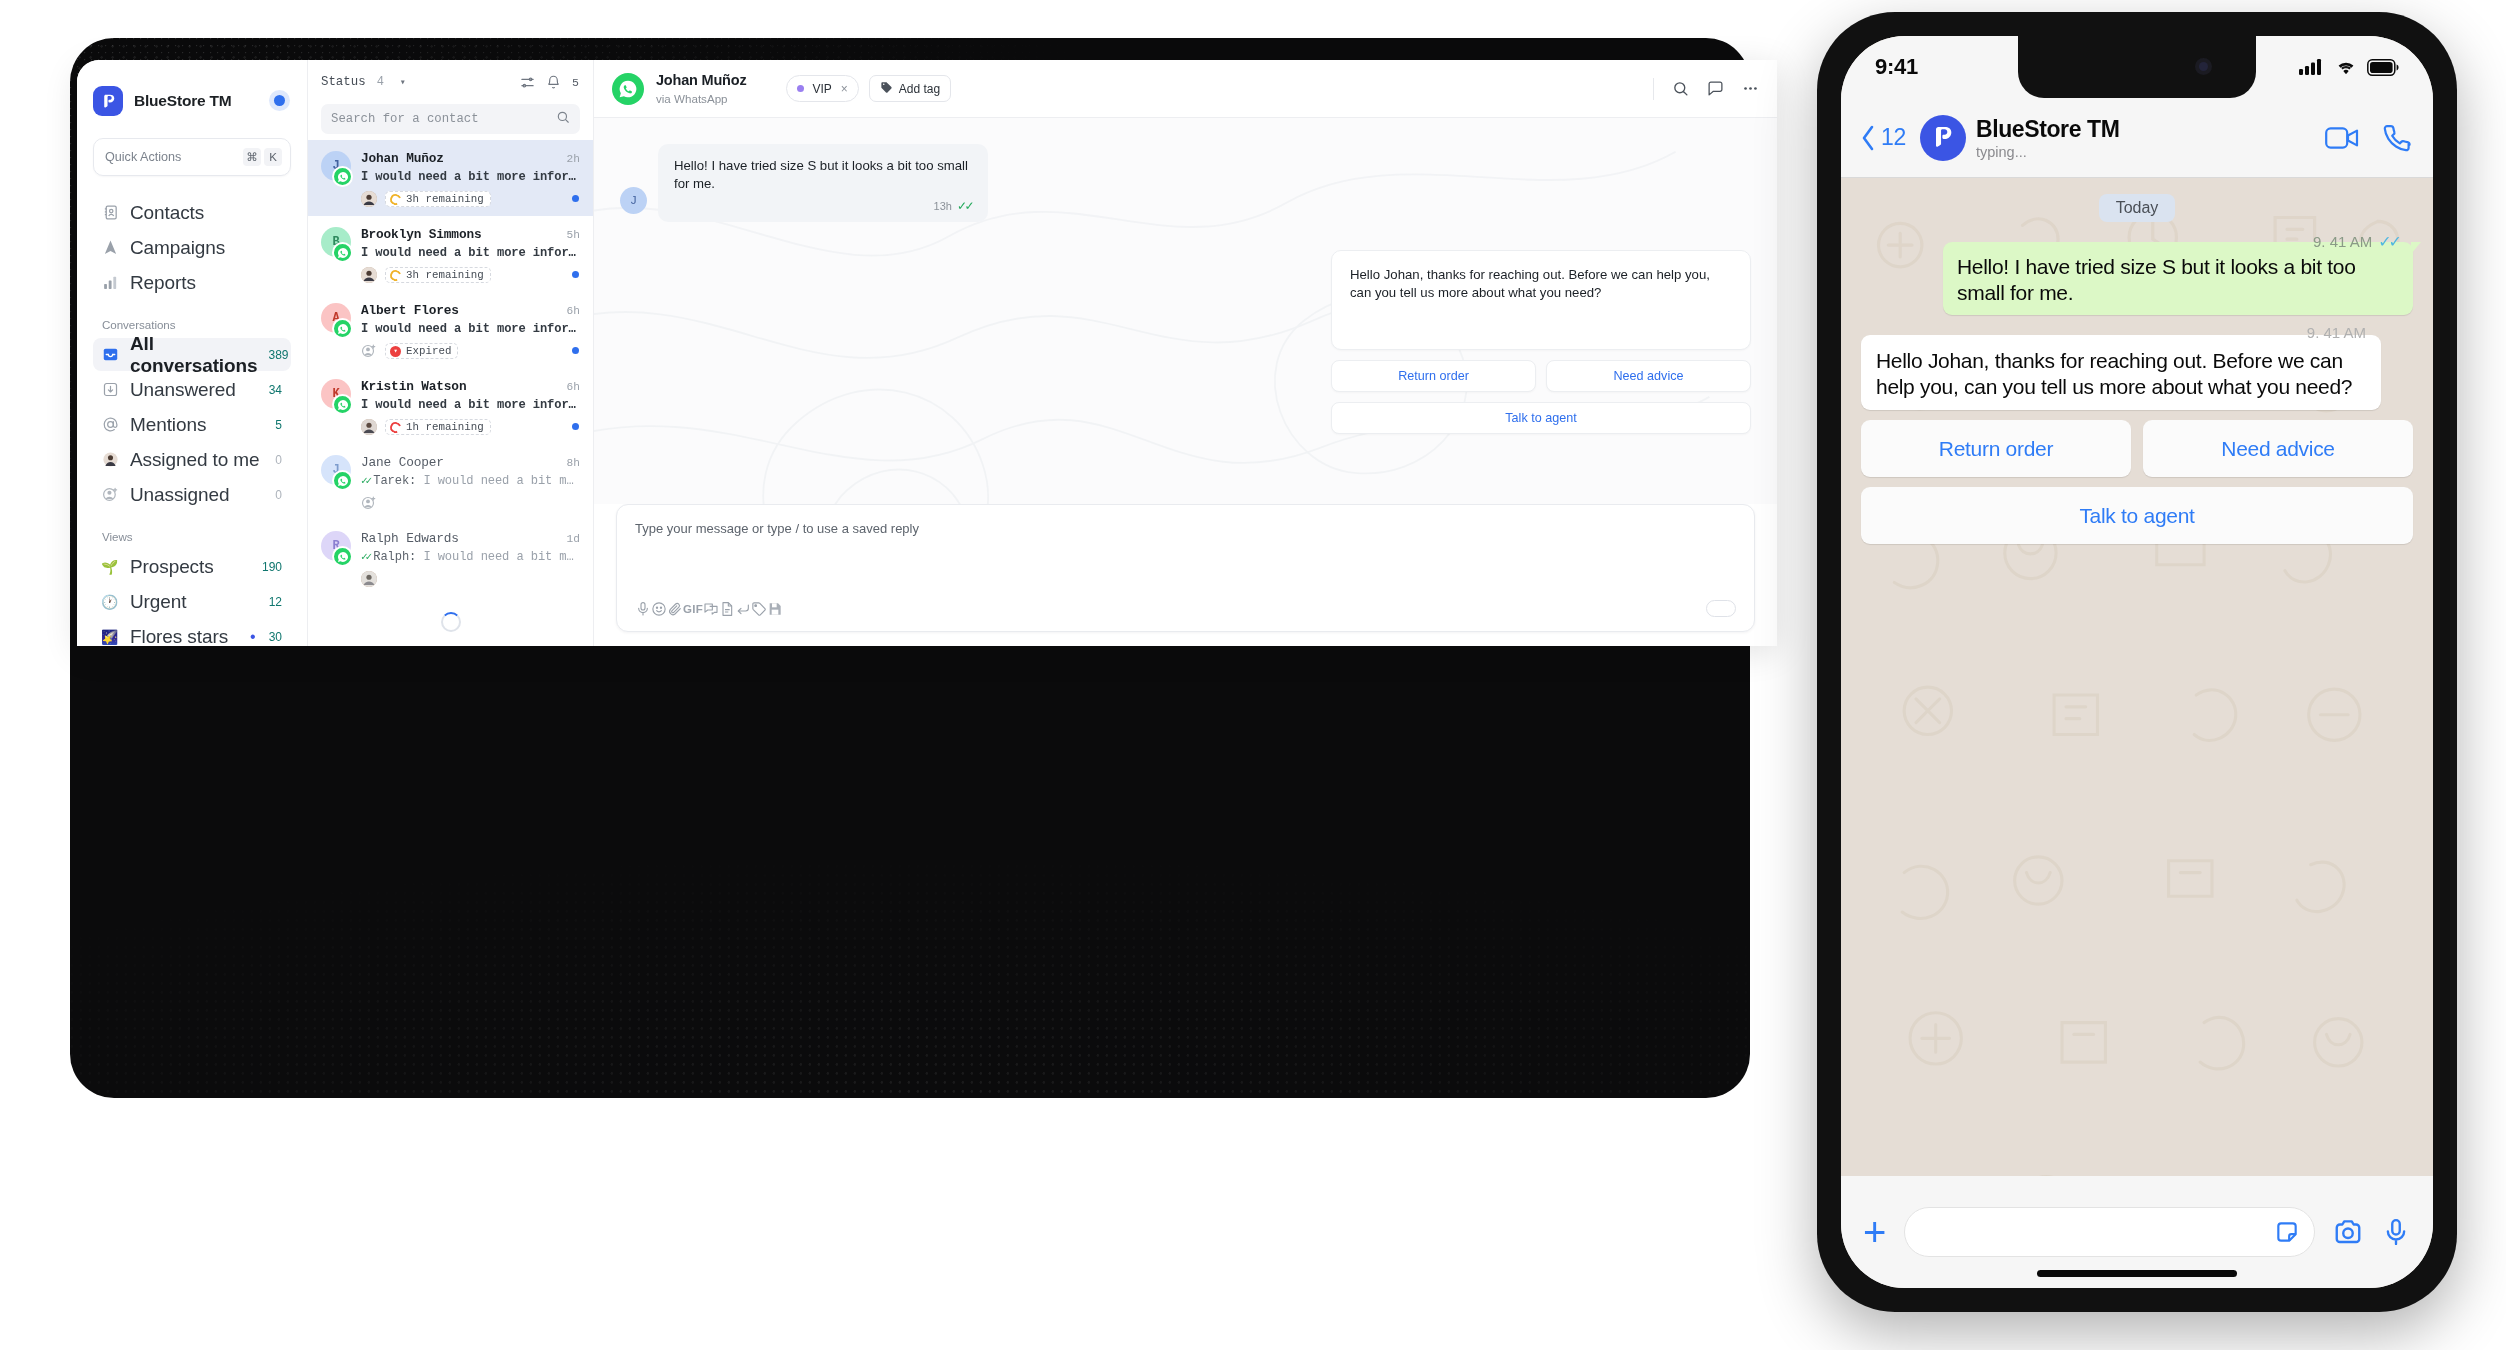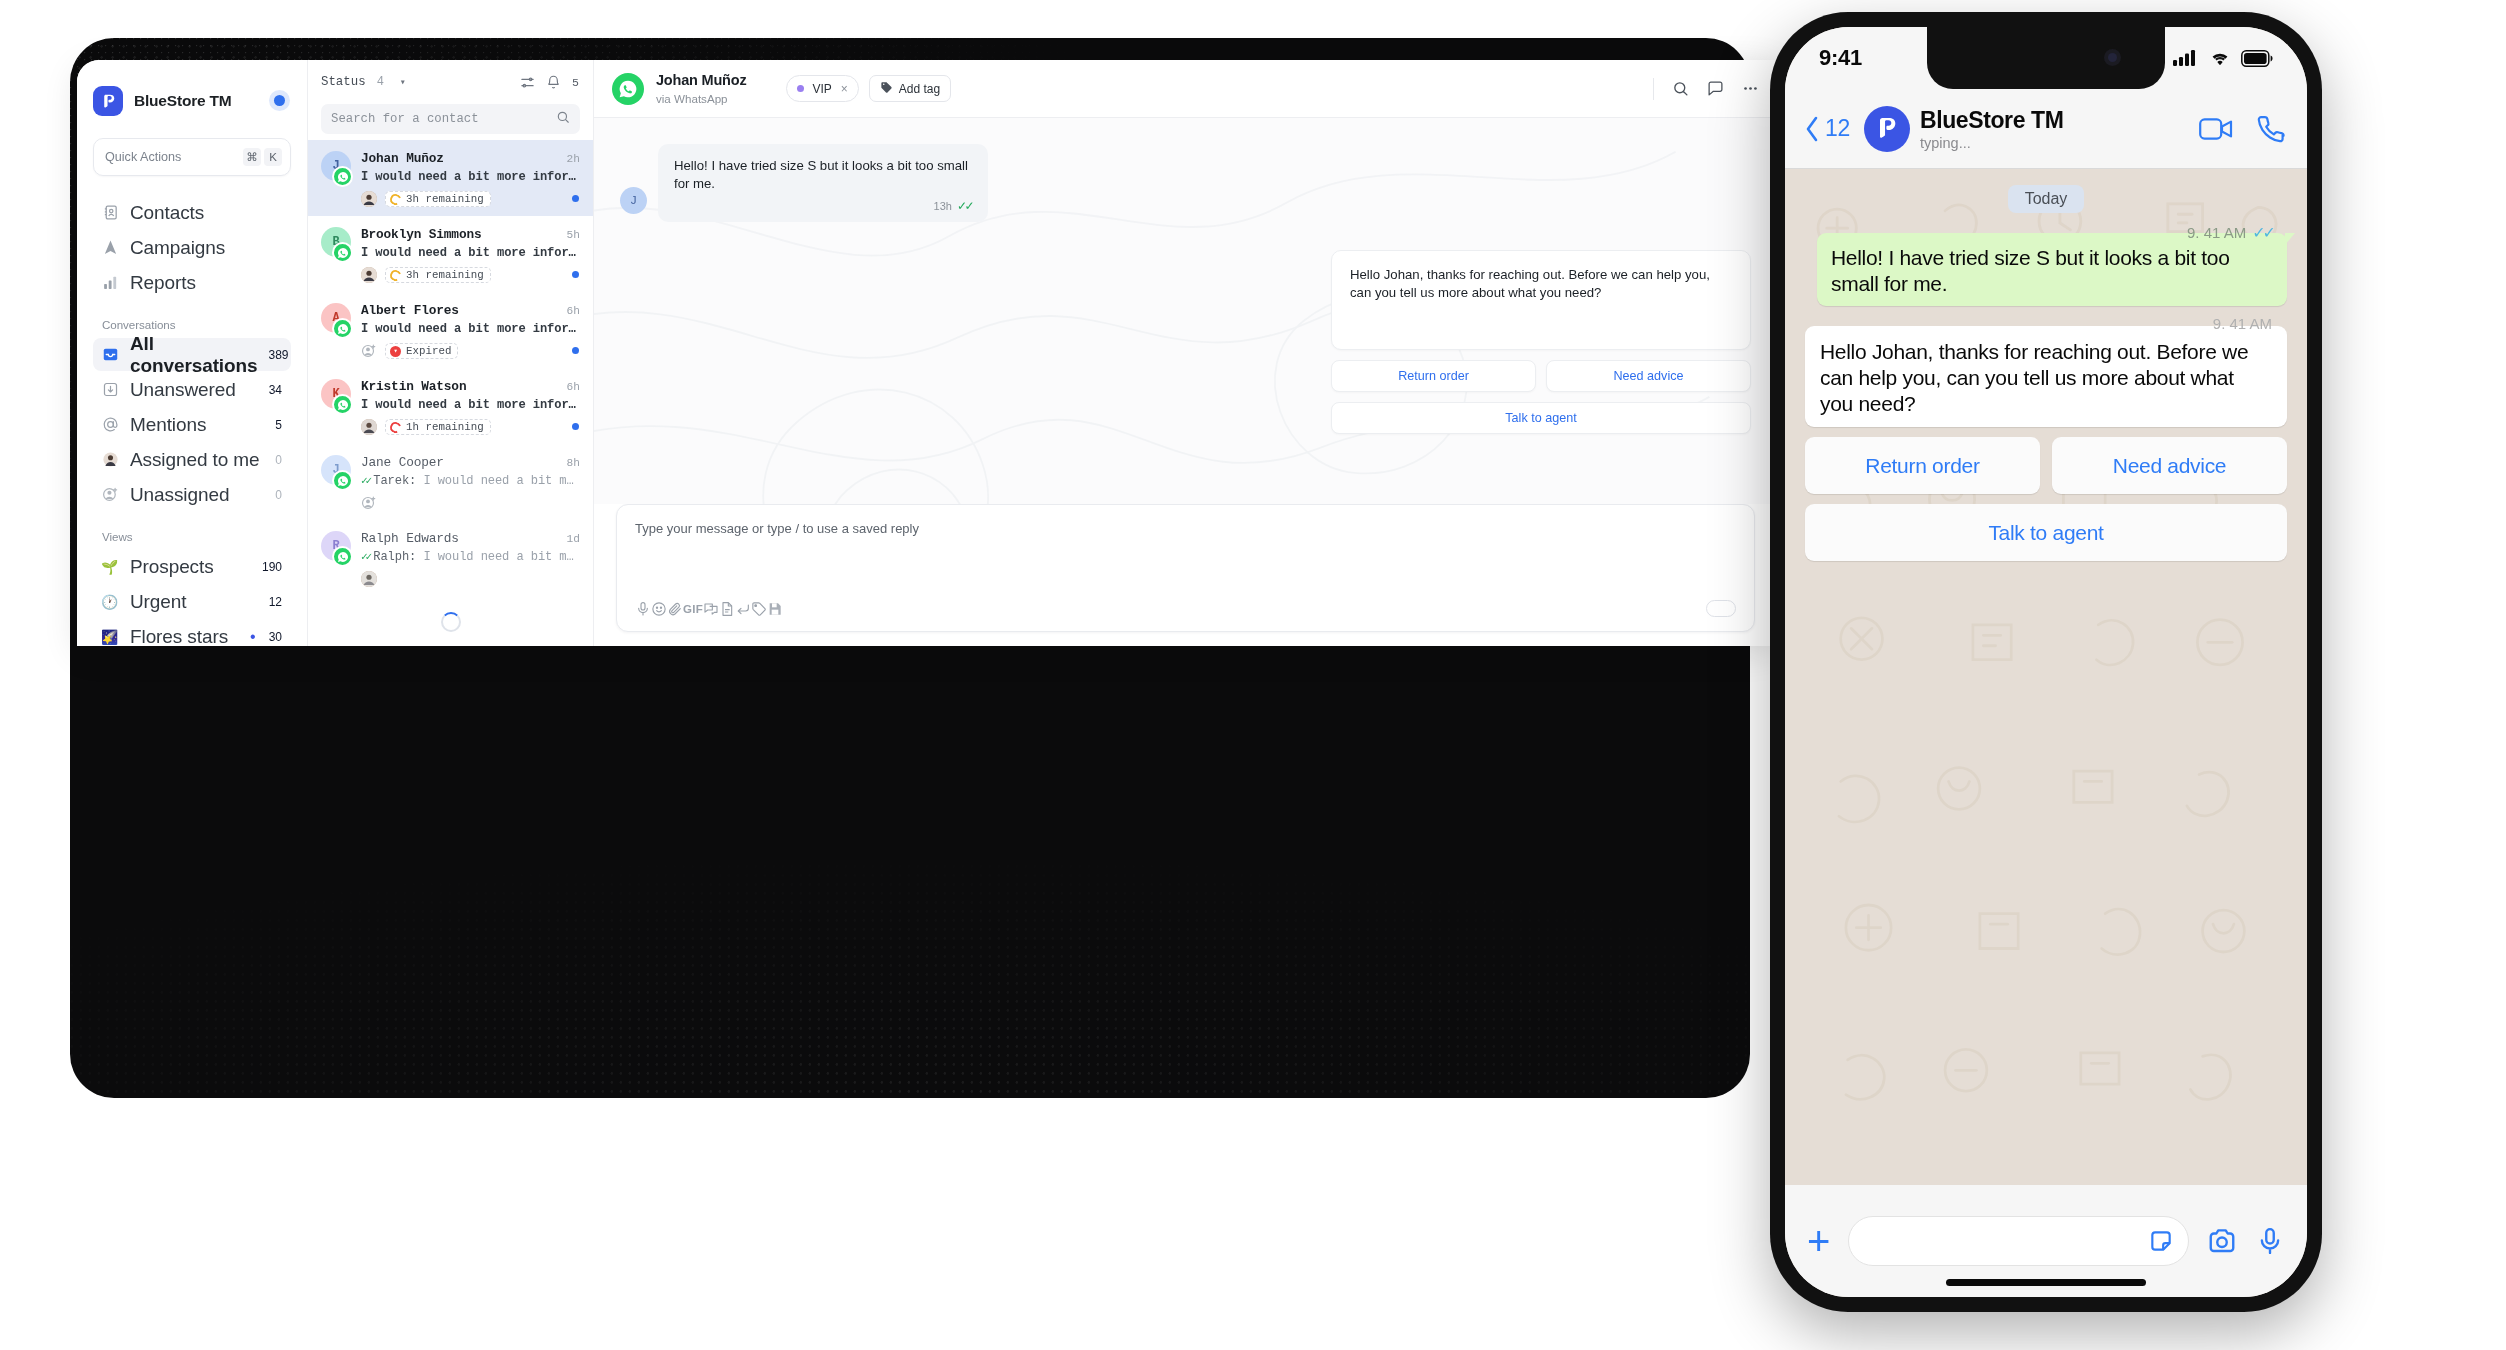--- a/index.html
+++ b/index.html
@@ -72,21 +72,21 @@
 
   .nav-group { margin-bottom:4px; }
   .nav-item { display:flex; align-items:center; gap:11px; height:33px; border-radius:8px;
               padding:0 9px; cursor:default; margin-bottom:2px; }
   .nav-item.active { background:#f2f3f7; }
   .nav-ico { width:17px; height:17px; flex:0 0 17px; display:flex; align-items:center; justify-content:center;
              font-size:14px; line-height:1; }
   .nav-ico svg{ width:17px; height:17px; display:block; }
   .nav-label { font-size:19px; color:#333a42; flex:1; letter-spacing:-.1px; }
   .nav-item.active .nav-label { color:#1b1f24; font-weight:600; }
-  .nav-count { font-size:12px; color:#0f172a; }
+  .nav-count { font-size:12px; color:#0f766e; }
   .nav-count.zero { color:#aeb4bc; }
   .nav-dot-pre { color:#3b55e4; font-size:16px; line-height:0; margin-right:2px; }
 
   .nav-section { font-size:11.6px; color:#878e98; padding:15px 9px 7px 9px; letter-spacing:-.05px; }
 
   
   .convlist { width:286px; flex:0 0 286px; border-right:1px solid #edeef1; background:#fff;
               display:flex; flex-direction:column;font-family:Liberation Mono, monospace; }
   .cl-head { display:flex; align-items:center; height:44px; padding:0 14px 0 13px; gap:6px; }
   .cl-status { font-size:12.4px; color:#454c55; }
@@ -190,22 +190,22 @@
   .composer-ph { font-size:13px; color:#5d646d; padding:16px 18px 0 18px; }
   .composer-tools { margin-top:auto; display:flex; align-items:center; padding:0 18px 14px 18px;
                     color:#9aa1aa; }
   .composer-tools svg{ width:16px; height:16px; display:block; }
   .composer-tools .gif { font-size:11.5px; font-weight:700; letter-spacing:.3px; }
   .composer-toggle { margin-left:auto; width:30px; height:17px; border-radius:9px; border:1px solid #dfe2e8;
                      background:#fff; }
 
   
   .phone {
-    position:absolute; left:1770px; top:12px; width:552px; height:1300px;
-    background:#111; border-radius:78px; padding:15px;
+    position:absolute; left:1817px; top:12px; width:640px; height:1300px;
+    background:#111; border-radius:78px; padding:24px;
     box-shadow:0 22px 60px rgba(0,0,0,.30);
   }
   .phone-noise{
     position:absolute; inset:-8px; border-radius:86px;
     background: radial-gradient(circle at 20% 10%, rgba(255,255,255,.25) 0 1px, transparent 1.6px) 0 0/8px 8px;
     opacity:.55;
     -webkit-mask-image: radial-gradient(110% 110% at 50% 50%, transparent 0 86%, #000 93%, transparent 100%);
             mask-image: radial-gradient(110% 110% at 50% 50%, transparent 0 86%, #000 93%, transparent 100%);
     pointer-events:none;
   }

